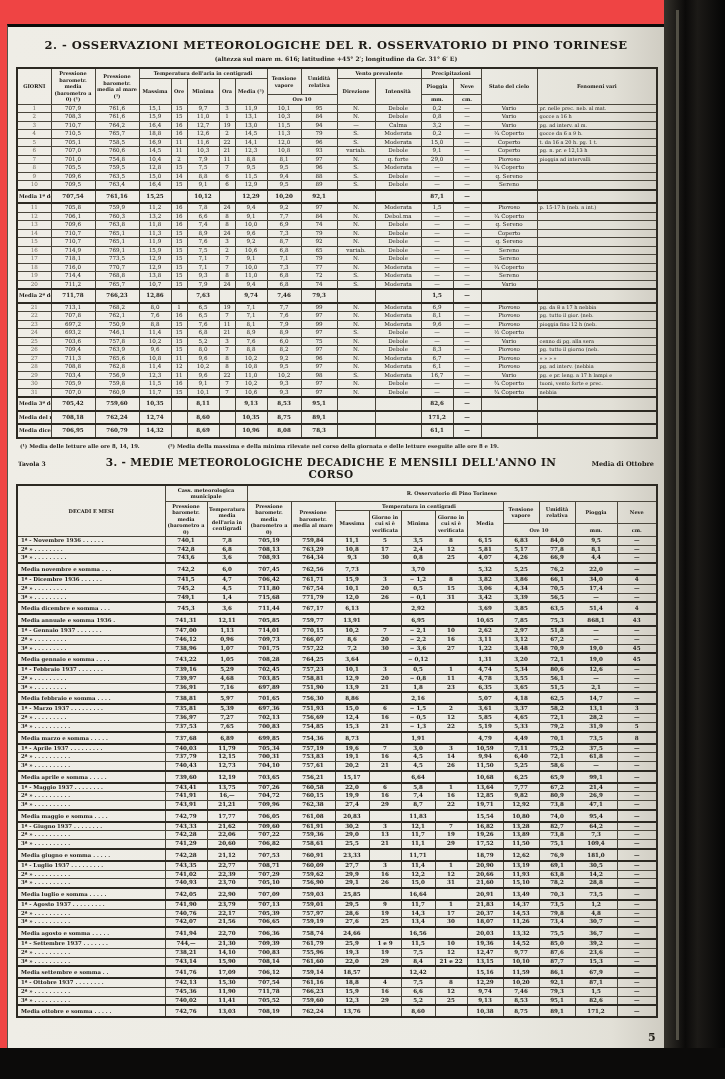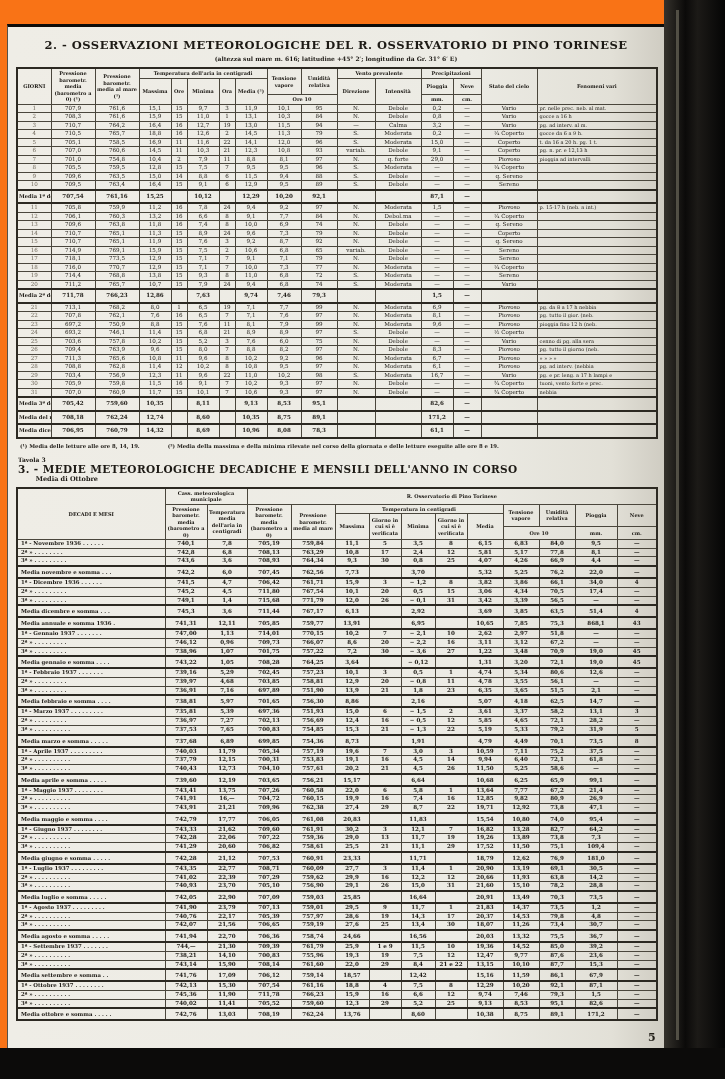--- a/index.html
+++ b/index.html
@@ -1,17 +1,17 @@
 <!DOCTYPE html>
 <html><head>
 <meta charset="utf-8">
 <style>
   html,body{margin:0;padding:0;background:#131210;width:725px;height:1079px;overflow:hidden;
             font-family:"DejaVu Serif", serif;color:#1d1a15;}
-  .scan{position:relative;width:725px;height:1079px;background:#f97316;}
+  .scan{position:relative;width:725px;height:1079px;background:#ef4444;}
   .page{position:absolute;left:7px;top:24px;width:657px;height:1024px;box-sizing:border-box;
         background:linear-gradient(90deg,#efede6 0%,#ecebe4 70%,#e2e0d7 92%,#cfccc2 100%);
         border-top:3px solid #0d0c0a;border-left:1px solid #55524a;padding:4px 8px 0 8px;}
   .spine{position:absolute;left:664px;top:0;width:61px;height:1079px;
          background:linear-gradient(90deg,#35322c 0%,#0b0a09 35%,#1c1a17 55%,#050505 100%);}
   .edge-streak{position:absolute;left:676px;top:10px;width:3px;height:1030px;background:#97927f;opacity:.45;}
   .bottom-band{position:absolute;left:0;top:1048px;width:725px;height:31px;background:#0c0b0a;}
 
   .t2title{text-align:center;font-weight:bold;font-size:11.5px;letter-spacing:.5px;margin-top:7px;}
   .t2sub{text-align:center;font-weight:bold;font-size:6px;margin:3px 0 5px;}
@@ -21,21 +21,21 @@
   thead th{font-size:5px;line-height:1.3;font-weight:bold;white-space:normal;padding:1px;}
   .t2{border:2px solid #2c2922;}
   .t2 tbody td{font-size:5.6px;line-height:7.5px;}
   .t2 tbody tr:not(.sum) td:first-child{color:#70695c;}
   .t2 tbody td:last-child{text-align:left;padding-left:2px;font-size:5px;}
   .sum td{font-weight:bold;line-height:9px;padding:2px 0;border-top:2px solid #2c2922;border-bottom:2px solid #2c2922;}
   .sum td:first-child{text-align:left;font-size:5.2px;padding-left:1px;}
 
   .footnote{display:flex;gap:28px;font-size:5.3px;font-weight:bold;margin:4px 4px 7px;}
 
-  .t3bar{display:flex;align-items:baseline;margin:2px 2px 4px;flex-direction:column;}
+  .t3bar{display:flex;align-items:baseline;margin:2px 2px 4px;}
   .tavola{font-size:6px;font-weight:bold;width:70px;}
   .t3title{flex:1;text-align:center;font-weight:bold;font-size:10.5px;letter-spacing:.4px;}
   .mese{font-size:6.5px;font-weight:bold;width:80px;text-align:right;}
 
   .t3{border:2px solid #2c2922;}
   .t3 tbody td{font-size:5.6px;line-height:7.7px;font-weight:bold;}
   .t3 tbody td:first-child{text-align:left;padding-left:3px;font-size:5.4px;}
   .t3 .sum td{line-height:8px;padding:1px 0;}
 
   .pageno{position:absolute;left:640px;top:1004px;font-size:11px;font-weight:bold;color:#23201a;}

